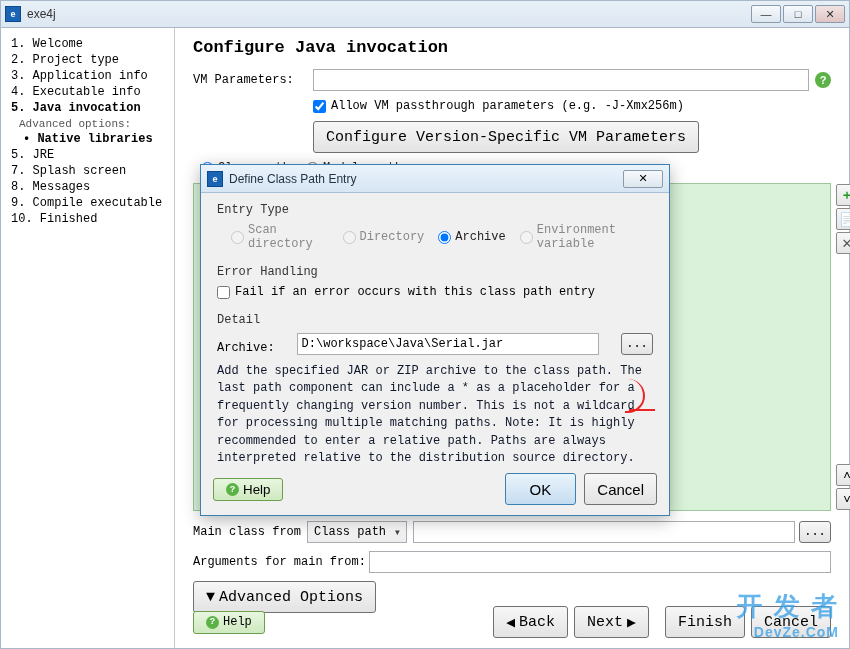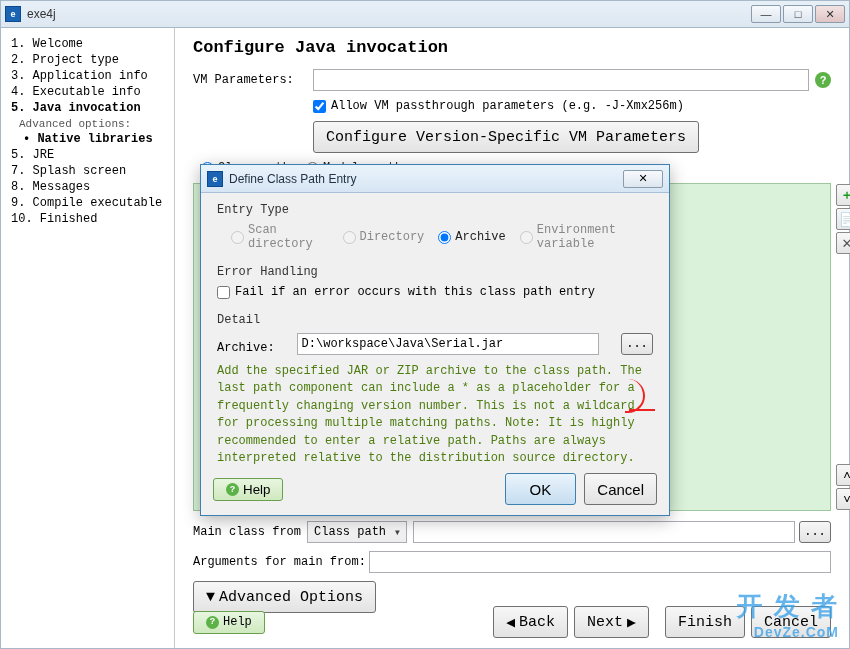--- a/index.html
+++ b/index.html
@@ -218,21 +218,21 @@
       padding: 10px 16px 48px 16px;
       position: relative;
     }
     .group-label { color:#333; margin-bottom:6px; }
     .radio-group { display:flex; gap:14px; margin-left: 14px; margin-bottom: 14px; align-items:center; }
     .radio-item { display:flex; align-items:center; gap:4px; color:#222; }
     .radio-item.disabled { color:#888; }
     .chk-row { margin-left: 0; margin-bottom: 14px; display:flex; align-items:center; gap:5px;}
     .detail-row { display:flex; align-items:flex-end; gap:22px; margin-bottom:8px;}
     .detail-row .text-input { flex:1; }
-    .help-text { color:#4d7c0f; line-height:1.45; }
+    .help-text { color:#0f172a; line-height:1.45; }
     .modal-footer {
       position:absolute; left:12px; right:12px; bottom:10px;
       display:flex; align-items:center;
     }
     .modal-footer .spacer{flex:1;}
     .btn.primary { border-color:#3c7fb1; background:linear-gradient(#eaf4fc,#c5ddf0); padding:0 24px;}
     .red-paren {
       position:absolute;
       top:186px; right:24px;
       width:20px; height:34px;

